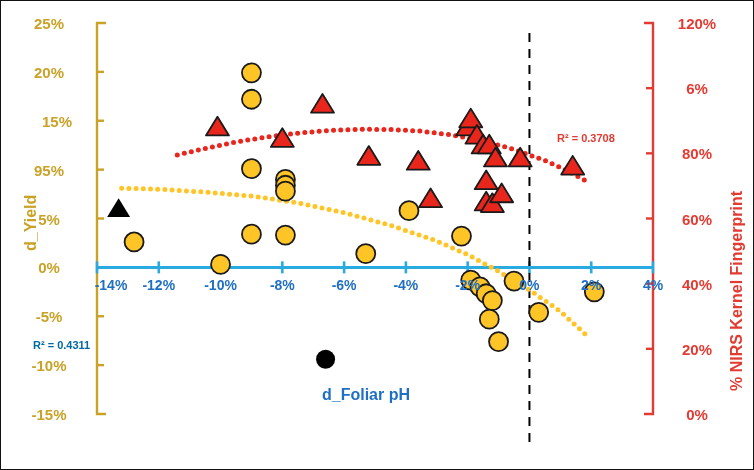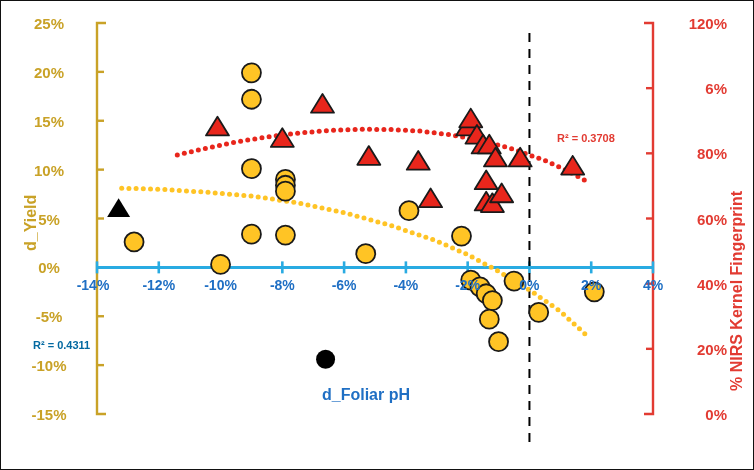--- a/index.html
+++ b/index.html
@@ -2,21 +2,21 @@
 <html><head>
 <meta charset="utf-8">
 <style>
   html,body{margin:0;padding:0;background:#ffffff;}
   body{font-family:"Liberation Sans",sans-serif;}
   #root{position:relative;width:754px;height:470px;background:#ffffff;box-sizing:border-box;border:1px solid #111;overflow:hidden;}
   .plot{position:absolute;left:0;top:0;width:754px;height:470px;}
   svg.layer{position:absolute;left:0;top:0;width:754px;height:470px;overflow:visible;}
   .tick-lbl{position:absolute;font-weight:bold;white-space:nowrap;line-height:1;}
   .y-left-lbl{color:#c9a227;font-size:15px;text-align:center;}
-  .y-right-lbl{color:#e23b32;font-size:15px;text-align:right;}
+  .y-right-lbl{color:#e23b32;font-size:15px;text-align:center;}
   .x-lbl{color:#1f6fc4;font-size:14px;text-align:center;}
   .axis-title{position:absolute;font-weight:bold;white-space:nowrap;line-height:1;}
   #yleft-title{color:#c9a227;font-size:16px;transform:rotate(-90deg);transform-origin:left top;}
   #yright-title{color:#e23b32;font-size:16px;transform:rotate(-90deg);transform-origin:left top;}
   #x-title{color:#1f6fc4;font-size:16px;}
   .r2{position:absolute;font-weight:bold;font-size:11px;white-space:nowrap;line-height:1;}
   #r2-yield{color:#0369a1;}
   #r2-nirs{color:#e23b32;}
 </style>
 </head>
@@ -235,35 +235,35 @@
   <div class="axis-title" id="yright-title" style="left:728px;top:390px;">% NIRS Kernel Fingerprint</div>
 
   <div class="axis-title" id="x-title" style="left:321px;top:386px;">d_Foliar pH</div>
 
   <div class="r2" id="r2-yield" style="left:32px;top:339px;">R² = 0.4311</div>
   <div class="r2" id="r2-nirs" style="left:556px;top:132px;">R² = 0.3708</div>
 
   <div id="tick-labels">
       <div class="tick-lbl y-left-lbl" style="left: 8px; top: 15px; width: 80px;">25%</div>
       <div class="tick-lbl y-left-lbl" style="left: 8px; top: 63.875px; width: 80px;">20%</div>
-      <div class="tick-lbl y-left-lbl" style="left: 8px; top: 112.75px; width: 80px;">15%</div>
-      <div class="tick-lbl y-left-lbl" style="left: 8px; top: 161.625px; width: 80px;">10%</div>
+      <div class="tick-lbl y-left-lbl" style="left: 16px; top: 112.75px; width: 80px;">15%</div>
+      <div class="tick-lbl y-left-lbl" style="left: 8px; top: 161.625px; width: 80px;">95%</div>
       <div class="tick-lbl y-left-lbl" style="left: 8px; top: 210.5px; width: 80px;">5%</div>
       <div class="tick-lbl y-left-lbl" style="left: 8px; top: 259.375px; width: 80px;">0%</div>
       <div class="tick-lbl y-left-lbl" style="left: 8px; top: 308.25px; width: 80px;">-5%</div>
       <div class="tick-lbl y-left-lbl" style="left: 8px; top: 357.125px; width: 80px;">-10%</div>
       <div class="tick-lbl y-left-lbl" style="left: 8px; top: 406px; width: 80px;">-15%</div>
       <div class="tick-lbl y-right-lbl" style="left: 666px; top: 15px; width: 60px;">120%</div>
       <div class="tick-lbl y-right-lbl" style="left: 666px; top: 80.1667px; width: 60px;">6%</div>
       <div class="tick-lbl y-right-lbl" style="left: 666px; top: 145.333px; width: 60px;">80%</div>
       <div class="tick-lbl y-right-lbl" style="left: 666px; top: 210.5px; width: 60px;">60%</div>
       <div class="tick-lbl y-right-lbl" style="left: 666px; top: 275.667px; width: 60px;">40%</div>
       <div class="tick-lbl y-right-lbl" style="left: 666px; top: 340.833px; width: 60px;">20%</div>
       <div class="tick-lbl y-right-lbl" style="left: 666px; top: 406px; width: 60px;">0%</div>
-      <div class="tick-lbl x-lbl" style="left: 62px; top: 277.375px; width: 60px;">-14%</div>
+      <div class="tick-lbl x-lbl" style="left: 80px; top: 277.375px; width: 60px;">-14%</div>
       <div class="tick-lbl x-lbl" style="left: 127.778px; top: 277.375px; width: 60px;">-12%</div>
       <div class="tick-lbl x-lbl" style="left: 189.556px; top: 277.375px; width: 60px;">-10%</div>
       <div class="tick-lbl x-lbl" style="left: 251.333px; top: 277.375px; width: 60px;">-8%</div>
       <div class="tick-lbl x-lbl" style="left: 313.111px; top: 277.375px; width: 60px;">-6%</div>
       <div class="tick-lbl x-lbl" style="left: 374.889px; top: 277.375px; width: 60px;">-4%</div>
       <div class="tick-lbl x-lbl" style="left: 436.667px; top: 277.375px; width: 60px;">-2%</div>
       <div class="tick-lbl x-lbl" style="left: 498.444px; top: 277.375px; width: 60px;">0%</div>
       <div class="tick-lbl x-lbl" style="left: 560.222px; top: 277.375px; width: 60px;">2%</div>
       <div class="tick-lbl x-lbl" style="left: 622px; top: 277.375px; width: 60px;">4%</div>
     </div>

